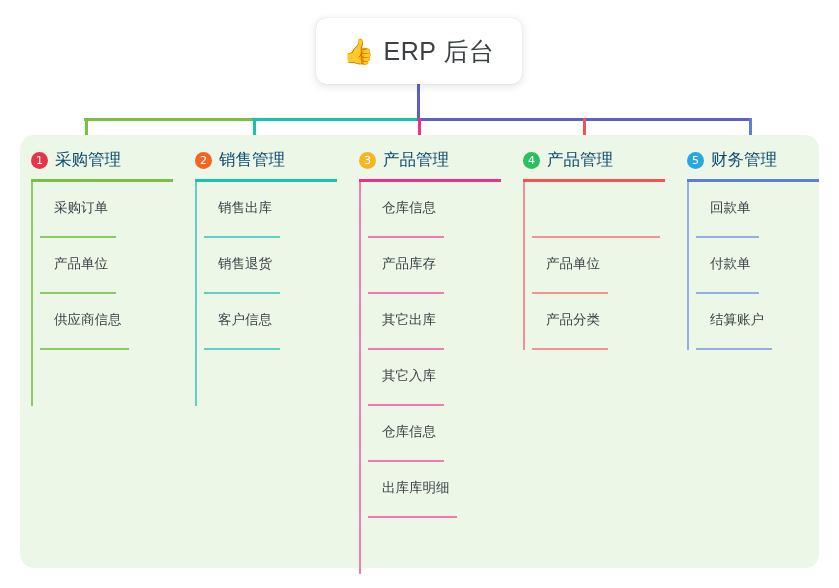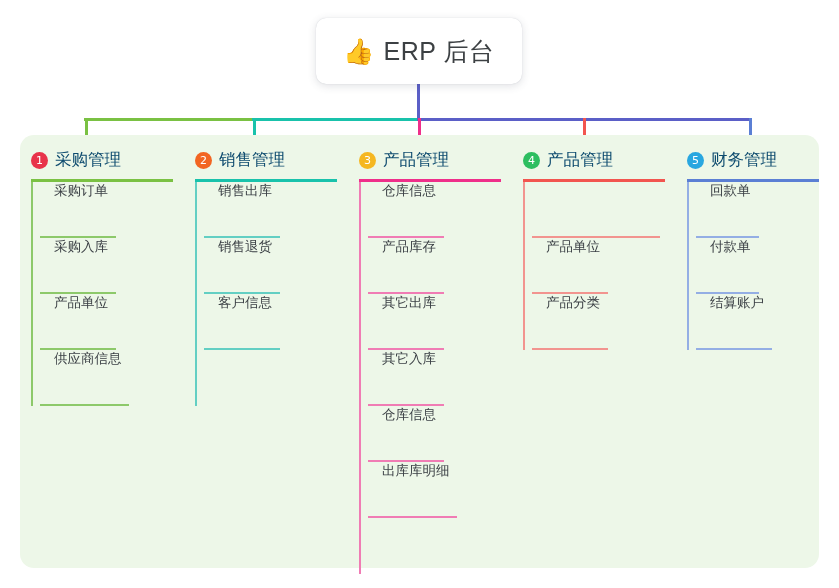--- a/index.html
+++ b/index.html
@@ -101,21 +101,21 @@
     position: absolute;
     left: 9px;
     top: 0;
     width: 2px;
   }
   .item {
     position: relative;
     height: 56px;
     margin-left: 9px;
     display: flex;
-    align-items: flex-start;
+    align-items: center;
     box-sizing: border-box;
   }
   .item-label {
     font-size: 13.5px;
     color: #3a3f44;
     white-space: nowrap;
     padding: 0 6px 5px 14px;
   }
   .item-rule {
     position: absolute;
@@ -151,24 +151,20 @@
         <span class="col-title">采购管理</span>
       </div>
       <div class="col-underline" style="background: rgb(122, 193, 67); width: 142px; margin-left: 9px;"></div>
       <div class="items">
         <div class="spine" style="background: rgb(141, 201, 106); height: 224px;"></div>
         <div class="item">
           <span class="item-label">采购订单</span>
           <div class="item-rule" style="background: rgb(141, 201, 106); width: 76px;"></div>
         </div>
         <div class="item">
-          <span class="item-label">采购入库</span>
-          <div class="item-rule" style="background: rgb(141, 201, 106); width: 76px;"></div>
-        </div>
-        <div class="item">
           <span class="item-label">产品单位</span>
           <div class="item-rule" style="background: rgb(141, 201, 106); width: 76px;"></div>
         </div>
         <div class="item">
           <span class="item-label">供应商信息</span>
           <div class="item-rule" style="background: rgb(141, 201, 106); width: 89px;"></div>
         </div>
       </div>
     </div>
     <div class="column" style="left: 166px; width: 160px;">

